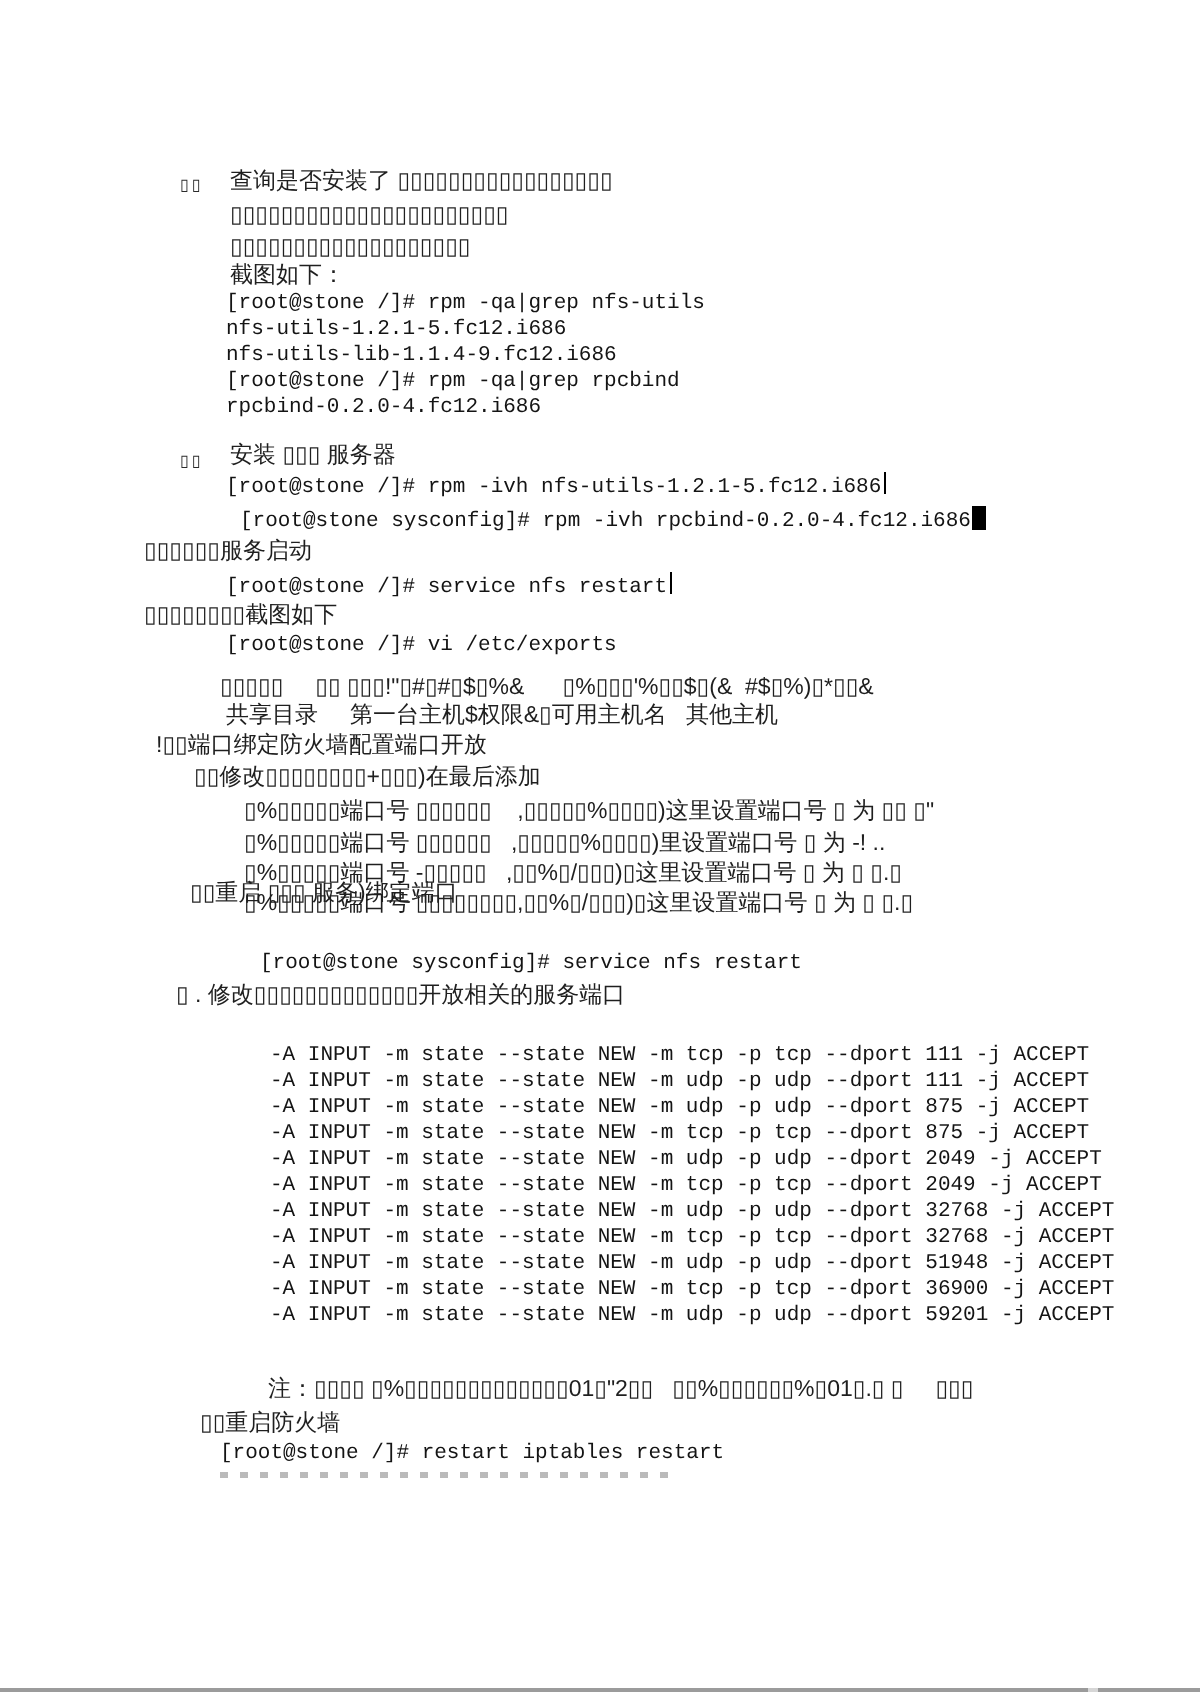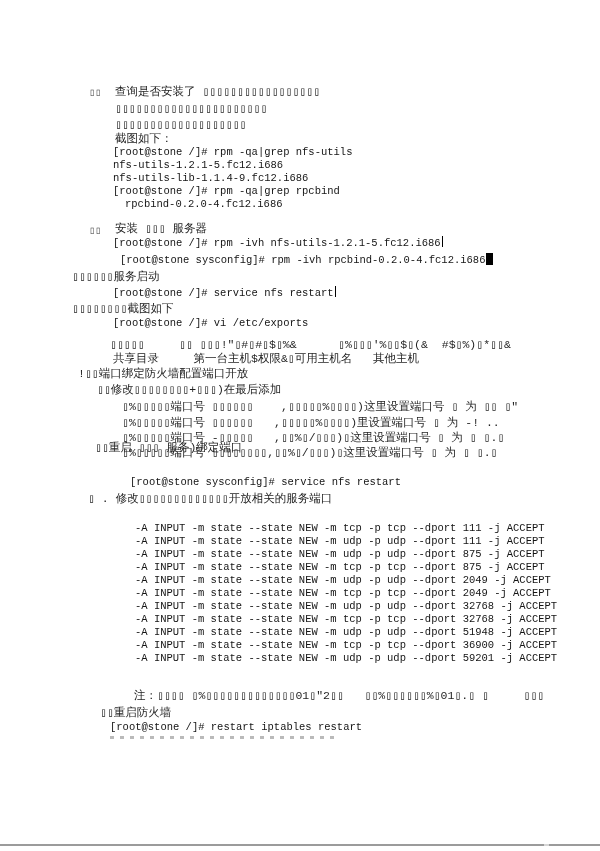--- a/index.html
+++ b/index.html
@@ -1,19 +1,19 @@
 <!DOCTYPE html>
 <html><head>
 <meta charset="utf-8">
 <style>
   html,body{margin:0;padding:0;background:#ffffff;}
   body{width:600px;height:851px;overflow:hidden;}
   .page{position:relative;width:600px;height:851px;background:#ffffff;}
   .ln{position:absolute;white-space:pre;color:#1f1f1f;}
-  .cjk{font-family:Liberation Mono, monospace;font-size:11.5px;line-height:13px;}
+  .cjk{font-family:Liberation Sans, sans-serif;font-size:11.5px;line-height:13px;}
   .mono{font-family:Liberation Mono, monospace;font-size:10.5px;line-height:13px;color:#141414;}
   .bullet{font-size:8px;letter-spacing:1.5px;color:#2a2a2a;}
   .cursor-bar{display:inline-block;width:1.5px;height:11px;background:#000;vertical-align:-1px;margin-left:1px;}
   .cursor-block{display:inline-block;width:6.5px;height:12px;background:#000;vertical-align:-2px;margin-left:1px;}
   .remnant{position:absolute;left:110px;top:736px;width:228px;height:3px;overflow:hidden;opacity:.45;
            background:repeating-linear-gradient(90deg,#666 0 4px,transparent 4px 10px);}
   .bottom-rule{position:absolute;left:0;top:844px;width:600px;height:2px;background:#9b9b9b;}
   .rule-gap{position:absolute;left:544px;top:844px;width:5px;height:2px;background:#d6d6d6;}
 </style>
 </head>
@@ -23,21 +23,21 @@
 
   <div class="ln bullet" style="left:90px;top:88px">▯▯</div>
   <div class="ln cjk" style="left:115px;top:85px">查询是否安装了 ▯▯▯▯▯▯▯▯▯▯▯▯▯▯▯▯▯</div>
   <div class="ln cjk" style="left:115px;top:102px">▯▯▯▯▯▯▯▯▯▯▯▯▯▯▯▯▯▯▯▯▯▯</div>
   <div class="ln cjk" style="left:115px;top:118px">▯▯▯▯▯▯▯▯▯▯▯▯▯▯▯▯▯▯▯</div>
   <div class="ln cjk" style="left:115px;top:132px">截图如下：</div>
   <div class="ln mono" style="left:113px;top:146px">[root@stone /]# rpm -qa|grep nfs-utils</div>
   <div class="ln mono" style="left:113px;top:159px">nfs-utils-1.2.1-5.fc12.i686</div>
   <div class="ln mono" style="left:113px;top:172px">nfs-utils-lib-1.1.4-9.fc12.i686</div>
   <div class="ln mono" style="left:113px;top:185px">[root@stone /]# rpm -qa|grep rpcbind</div>
-  <div class="ln mono" style="left:125px;top:198px">rpcbind-0.2.0-4.fc12.i686</div>
+  <div class="ln mono" style="left:113px;top:198px">rpcbind-0.2.0-4.fc12.i686</div>
 
   <div class="ln bullet" style="left:90px;top:226px">▯▯</div>
   <div class="ln cjk" style="left:115px;top:222px">安装 ▯▯▯ 服务器</div>
   <div class="ln mono" style="left:113px;top:236px"><span>[root@stone /]# rpm -ivh nfs-utils-1.2.1-5.fc12.i686</span><span class="cursor-bar"></span></div>
   <div class="ln mono" style="left:120px;top:253px"><span>[root@stone sysconfig]# rpm -ivh rpcbind-0.2.0-4.fc12.i686</span><span class="cursor-block"></span></div>
 
   <div class="ln cjk" style="left:72px;top:270px">▯▯▯▯▯▯服务启动</div>
   <div class="ln mono" style="left:113px;top:286px"><span>[root@stone /]# service nfs restart</span><span class="cursor-bar"></span></div>
 
   <div class="ln cjk" style="left:72px;top:302px">▯▯▯▯▯▯▯▯截图如下</div>

